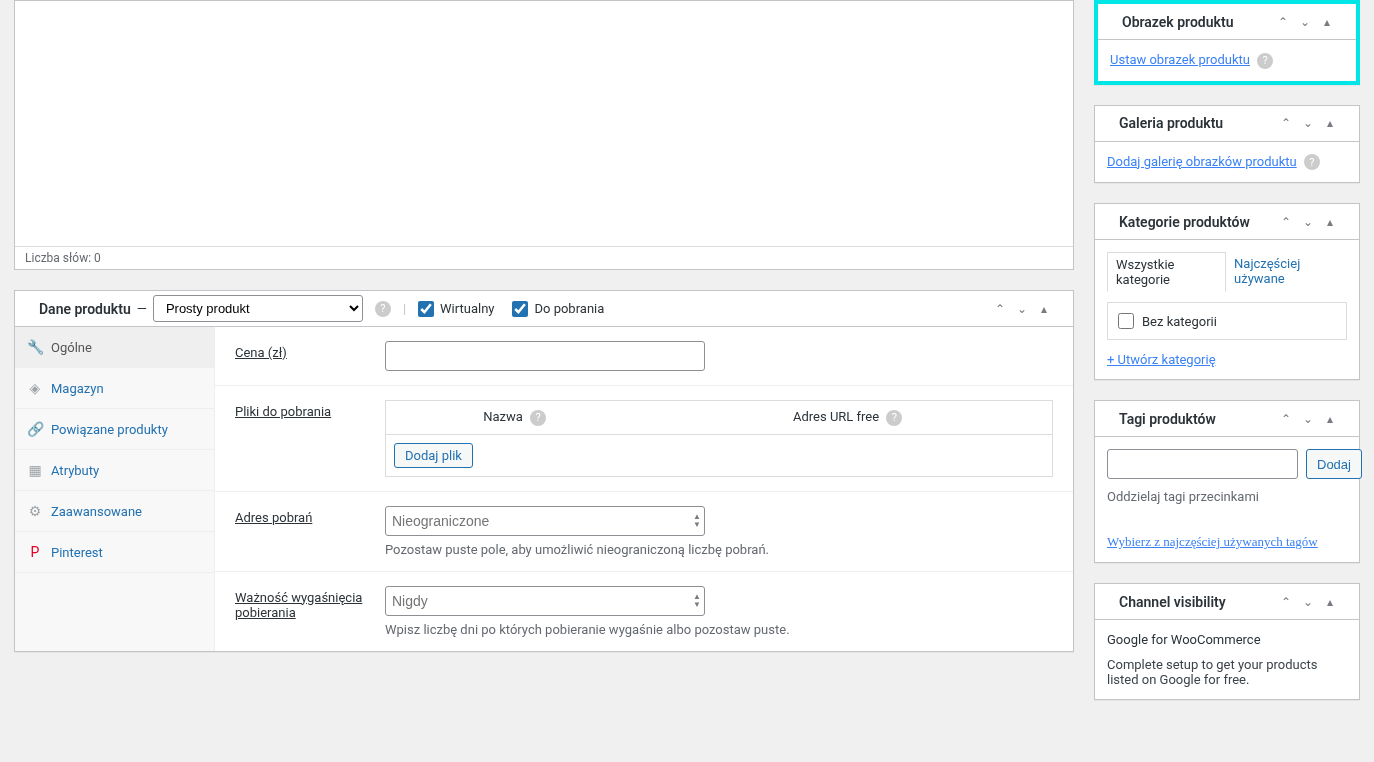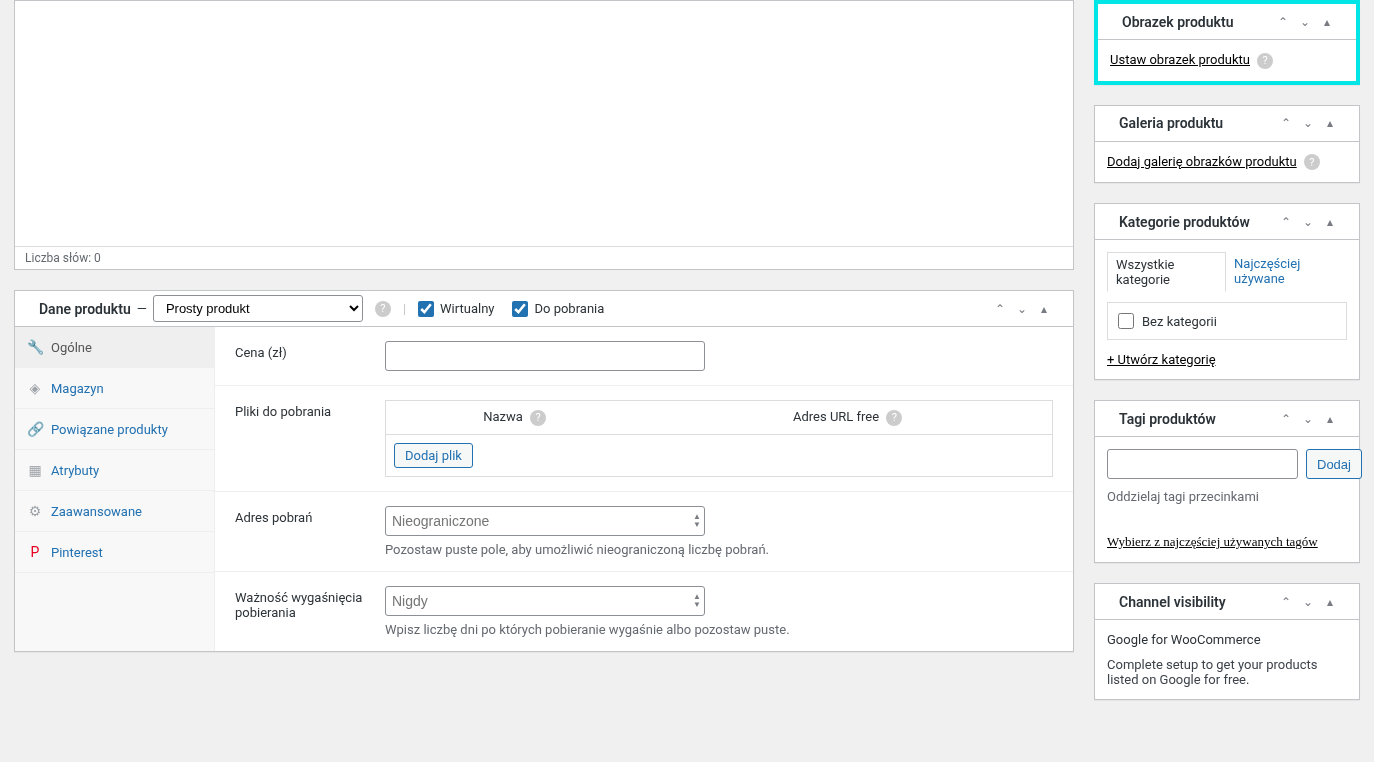--- a/index.html
+++ b/index.html
@@ -6,21 +6,21 @@
 body { font-family: -apple-system, BlinkMacSystemFont, "Segoe UI", Roboto, sans-serif; font-size: 13px; color: #2c3338; background: #f0f0f1; }
 .container { display: flex; gap: 20px; padding: 0; }
 .main { flex: 1; min-width: 0; padding-left: 14px; }
 .sidebar-right { width: 280px; padding-right: 14px; }
 .postbox { background: #fff; border: 1px solid #c3c4c7; box-shadow: 0 1px 1px rgba(0,0,0,.04); margin-bottom: 20px; }
 .postbox-header { display: flex; align-items: center; justify-content: space-between; border-bottom: 1px solid #c3c4c7; padding: 12px; height: 36px; }
 .postbox-header h2 { font-size: 14px; font-weight: 600; padding: 8px 12px; }
 .handle-actions { display: flex; align-items: center; padding-right: 8px; gap: 4px; }
 .handle-actions span { cursor: pointer; color: #787c82; font-size: 12px; width: 18px; text-align: center; }
 .postbox-inside { padding: 12px; font-size: 13px; }
-a { color: #000000; text-decoration: underline; }
+a { color: #3b82f6; text-decoration: underline; }
 .editor-area { background: #fff; border: 1px solid #c3c4c7; margin-bottom: 20px; }
 .editor-body { height: 245px; }
 .editor-status { border-top: 1px solid #dcdcde; padding: 4px 10px; font-size: 12px; color: #646970; }
 .product-data .postbox-header { border-bottom: 1px solid #c3c4c7; }
 .pd-title-row { display: flex; align-items: center; width: 100%; padding: 8px 12px; }
 .pd-title { font-size: 14px; font-weight: 600; }
 .pd-dash { margin: 0 6px; }
 select.product-type { font-size: 13px; padding: 4px 24px 4px 8px; border: 1px solid #8c8f94; border-radius: 3px; background: #fff; min-width: 210px; }
 .pd-help { margin-left: 12px; color: #787c82; background:#ccc; border-radius:50%; width:16px; height:16px; display:inline-flex; align-items:center; justify-content:center; font-size:11px; color:#fff; }
 .pd-sep { color: #c3c4c7; margin: 0 12px; }
@@ -28,21 +28,21 @@
 .pd-check input { margin-right: 6px; accent-color: #2271b1; width: 16px; height: 16px; }
 .pd-body { display: flex; }
 .pd-tabs { width: 200px; background: #f8f8f8; border-right: 1px solid #eee; }
 .pd-tabs li { list-style: none; }
 .pd-tabs a { display: flex; align-items: center; gap: 8px; padding: 12px 12px; text-decoration: none; color: #2271b1; border-bottom: 1px solid #eee; font-size: 13px; }
 .pd-tabs li.active a { background: #efefef; color: #555; }
 .pd-tabs .ticon { width: 16px; text-align: center; color: #9ea3a8; font-size: 14px; }
 .pd-panel { flex: 1; padding: 0; }
 .form-row { display: flex; padding: 14px 20px; border-bottom: 1px solid #eee; }
 .form-row:last-child { border-bottom: none; }
-.form-label { width: 150px; flex-shrink: 0; padding-top: 4px; font-size: 13px; }
+.form-label { width: 150px; flex-shrink: 0; padding-top: 4px; font-size: 13px; text-decoration: underline; }
 .form-field { flex: 1; }
 .form-field input[type=text], .form-field input[type=number] { width: 320px; padding: 3px 6px; border: 1px solid #8c8f94; border-radius: 3px; font-size: 14px; height: 30px; background:#fff; }
 .desc { color: #646970; font-size: 13px; margin-top: 6px; }
 .downloads-table { width: 100%; border: 1px solid #dcdcde; border-collapse: collapse; }
 .downloads-table th { background: #fff; border-bottom: 1px solid #dcdcde; padding: 8px; font-weight: 400; font-size: 13px; }
 .downloads-table tfoot td { padding: 8px; border-top: 1px solid #dcdcde; }
 .btn-secondary { display: inline-block; padding: 4px 10px; border: 1px solid #2271b1; border-radius: 3px; color: #2271b1; background: #f6f7f7; text-decoration: none; font-size: 13px; cursor: pointer; }
 .help-tip { display: inline-flex; width: 16px; height: 16px; border-radius: 50%; background: #ccc; color: #fff; align-items: center; justify-content: center; font-size: 11px; margin-left: 4px; }
 .highlighted { border: 4px solid #00e5e5; }
 .cat-tabs { display: flex; margin-bottom: 10px; font-size: 13px; }

